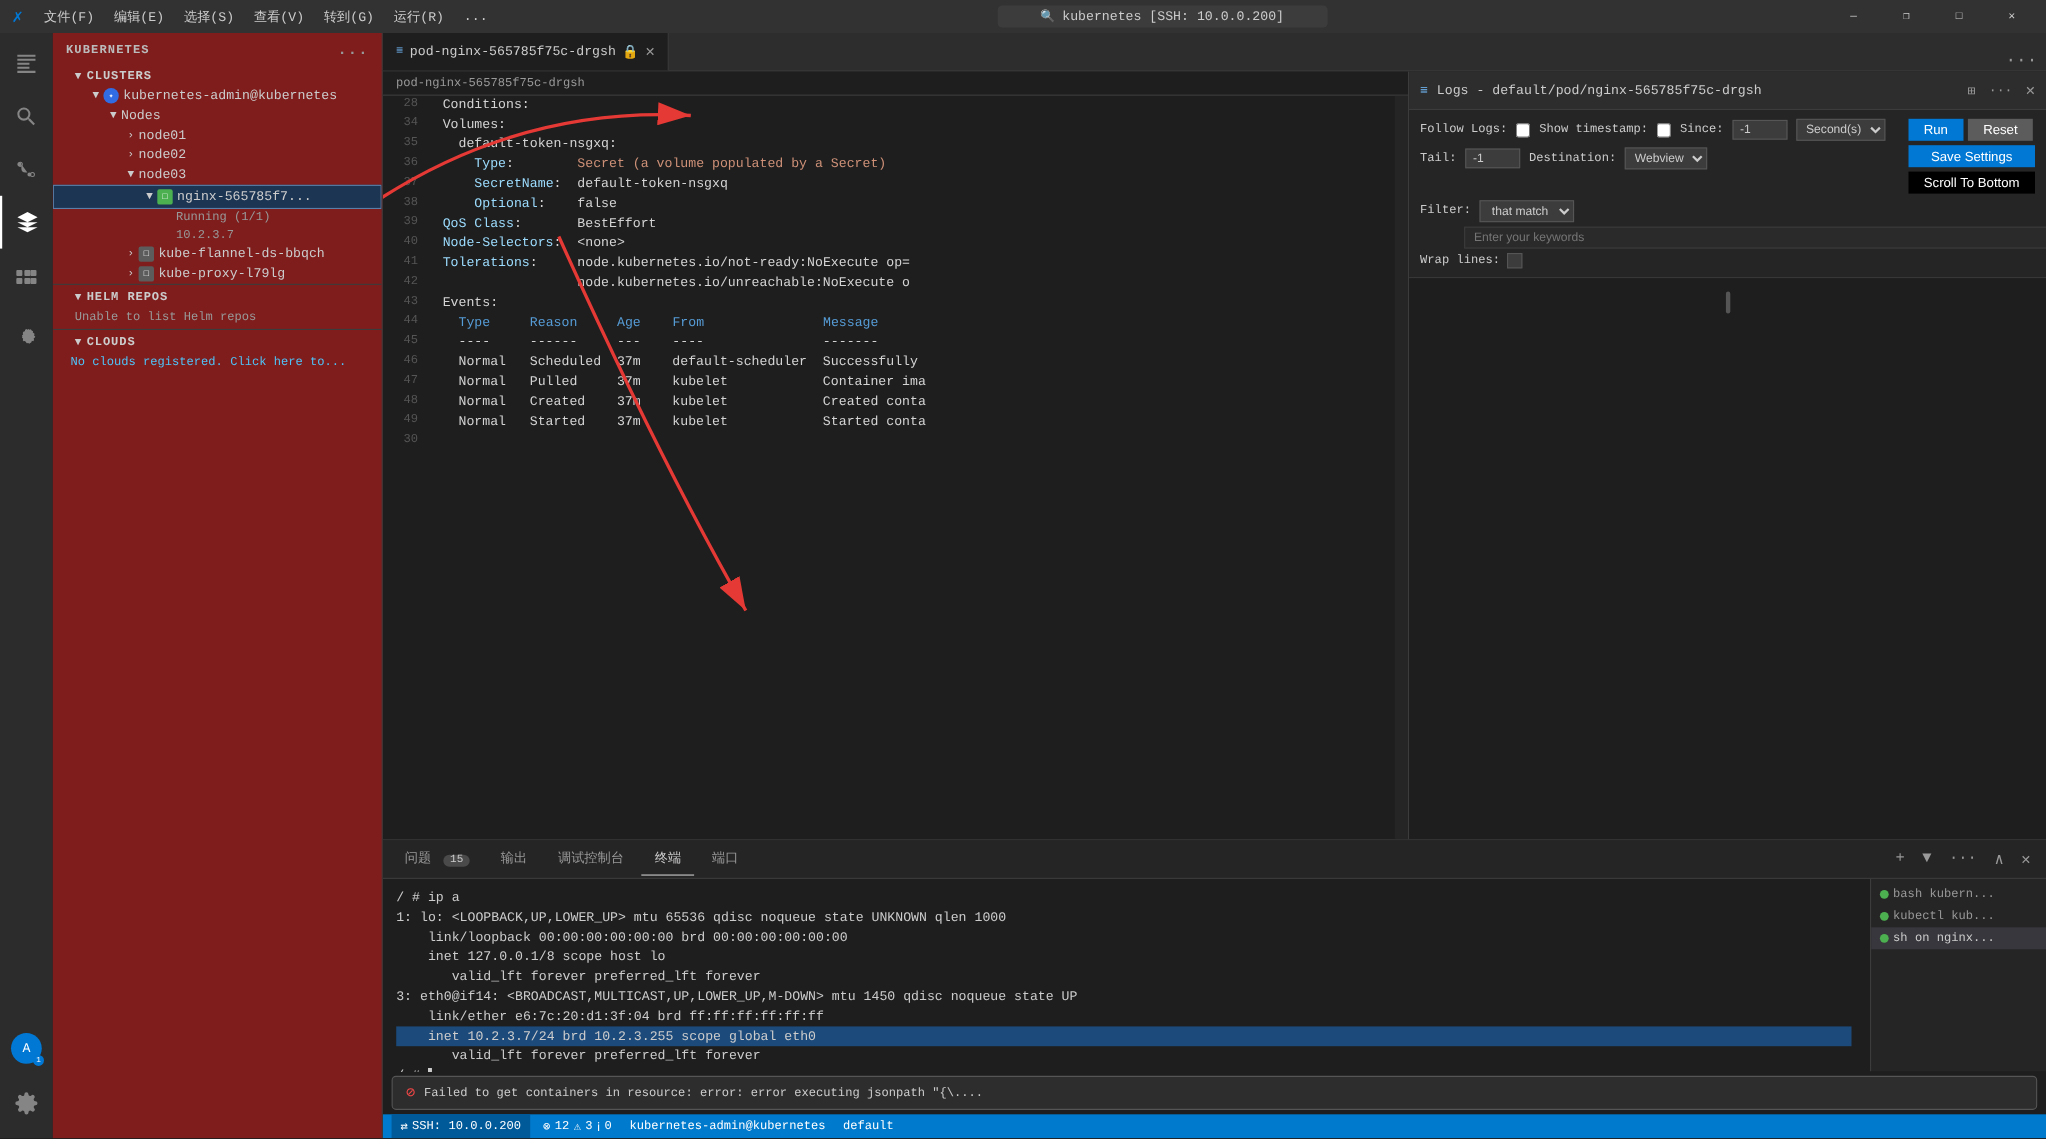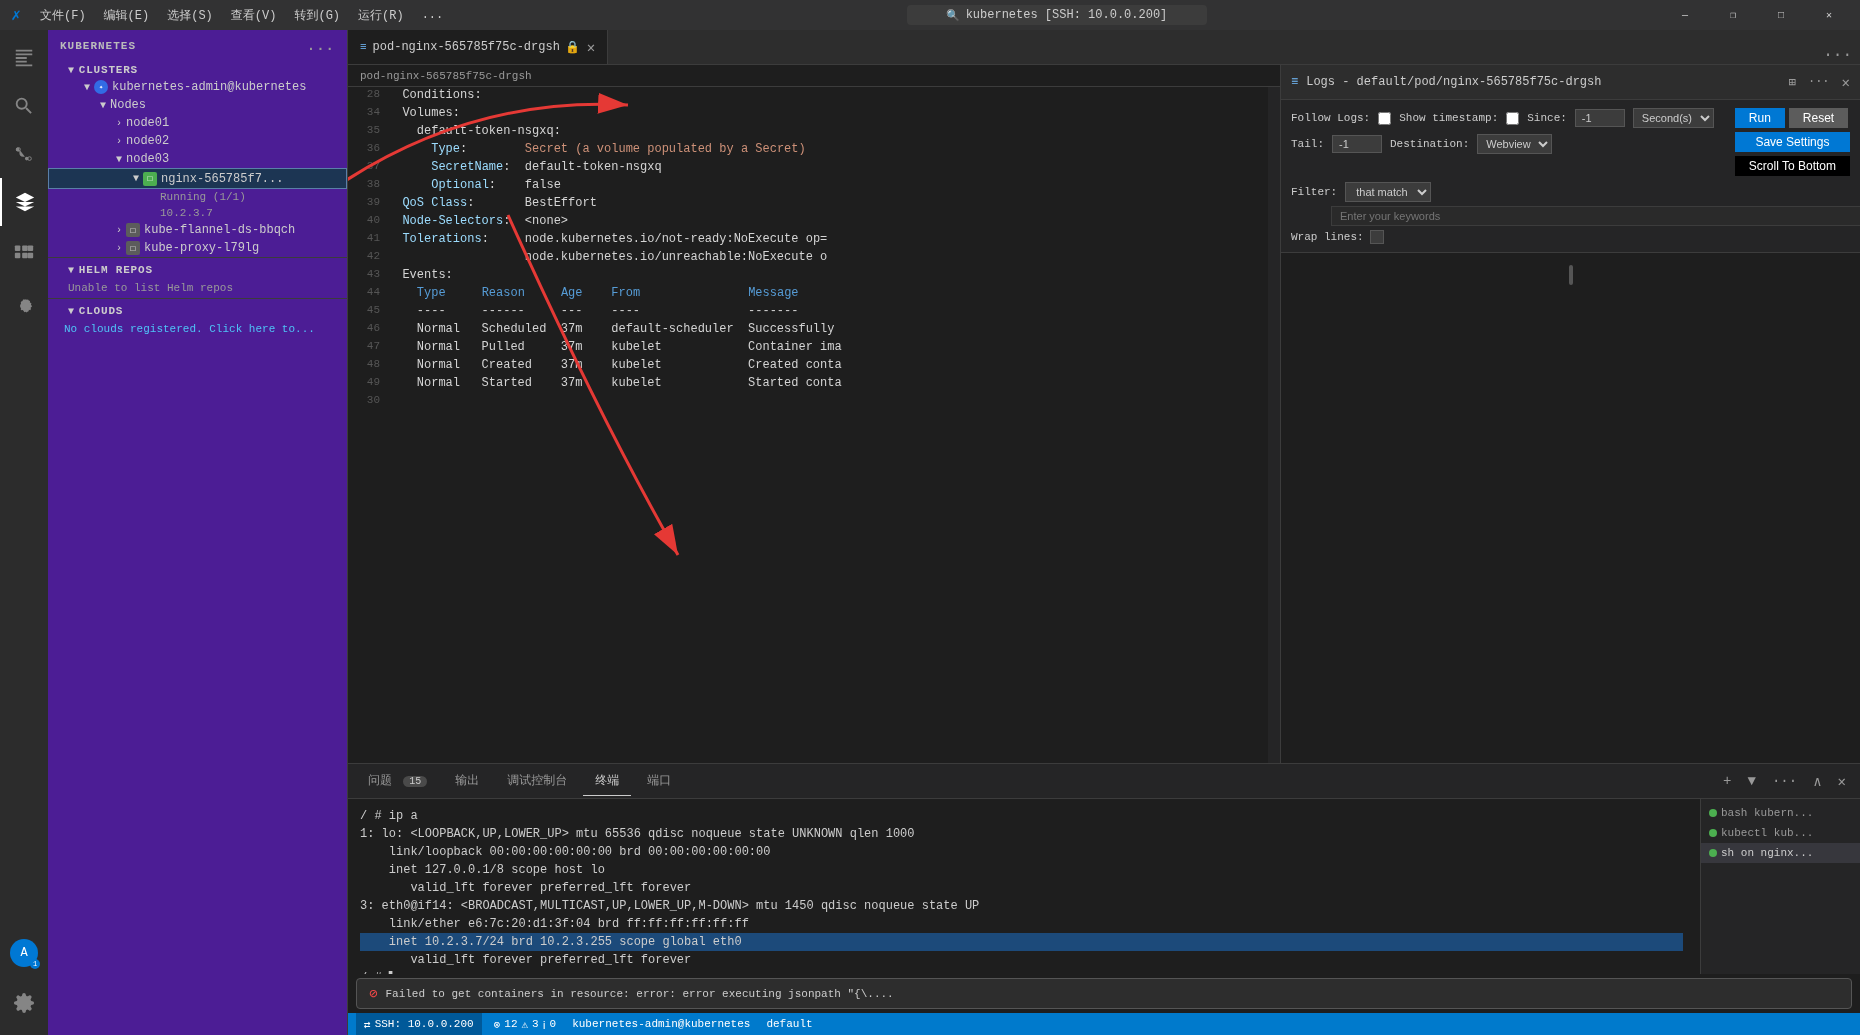--- a/index.html
+++ b/index.html
@@ -137,21 +137,21 @@
       font-size: 7px;
       color: white;
       display: flex;
       align-items: center;
       justify-content: center;
     }
 
     
     .sidebar {
       width: 300px;
-      background: #4c1d95;
+      background: #7f1d1d;
       display: flex;
       flex-direction: column;
       flex-shrink: 0;
       overflow: hidden;
       border-right: 1px solid #3c3c3c;
     }
     .sidebar-header {
       display: flex;
       align-items: center;
       justify-content: space-between;

